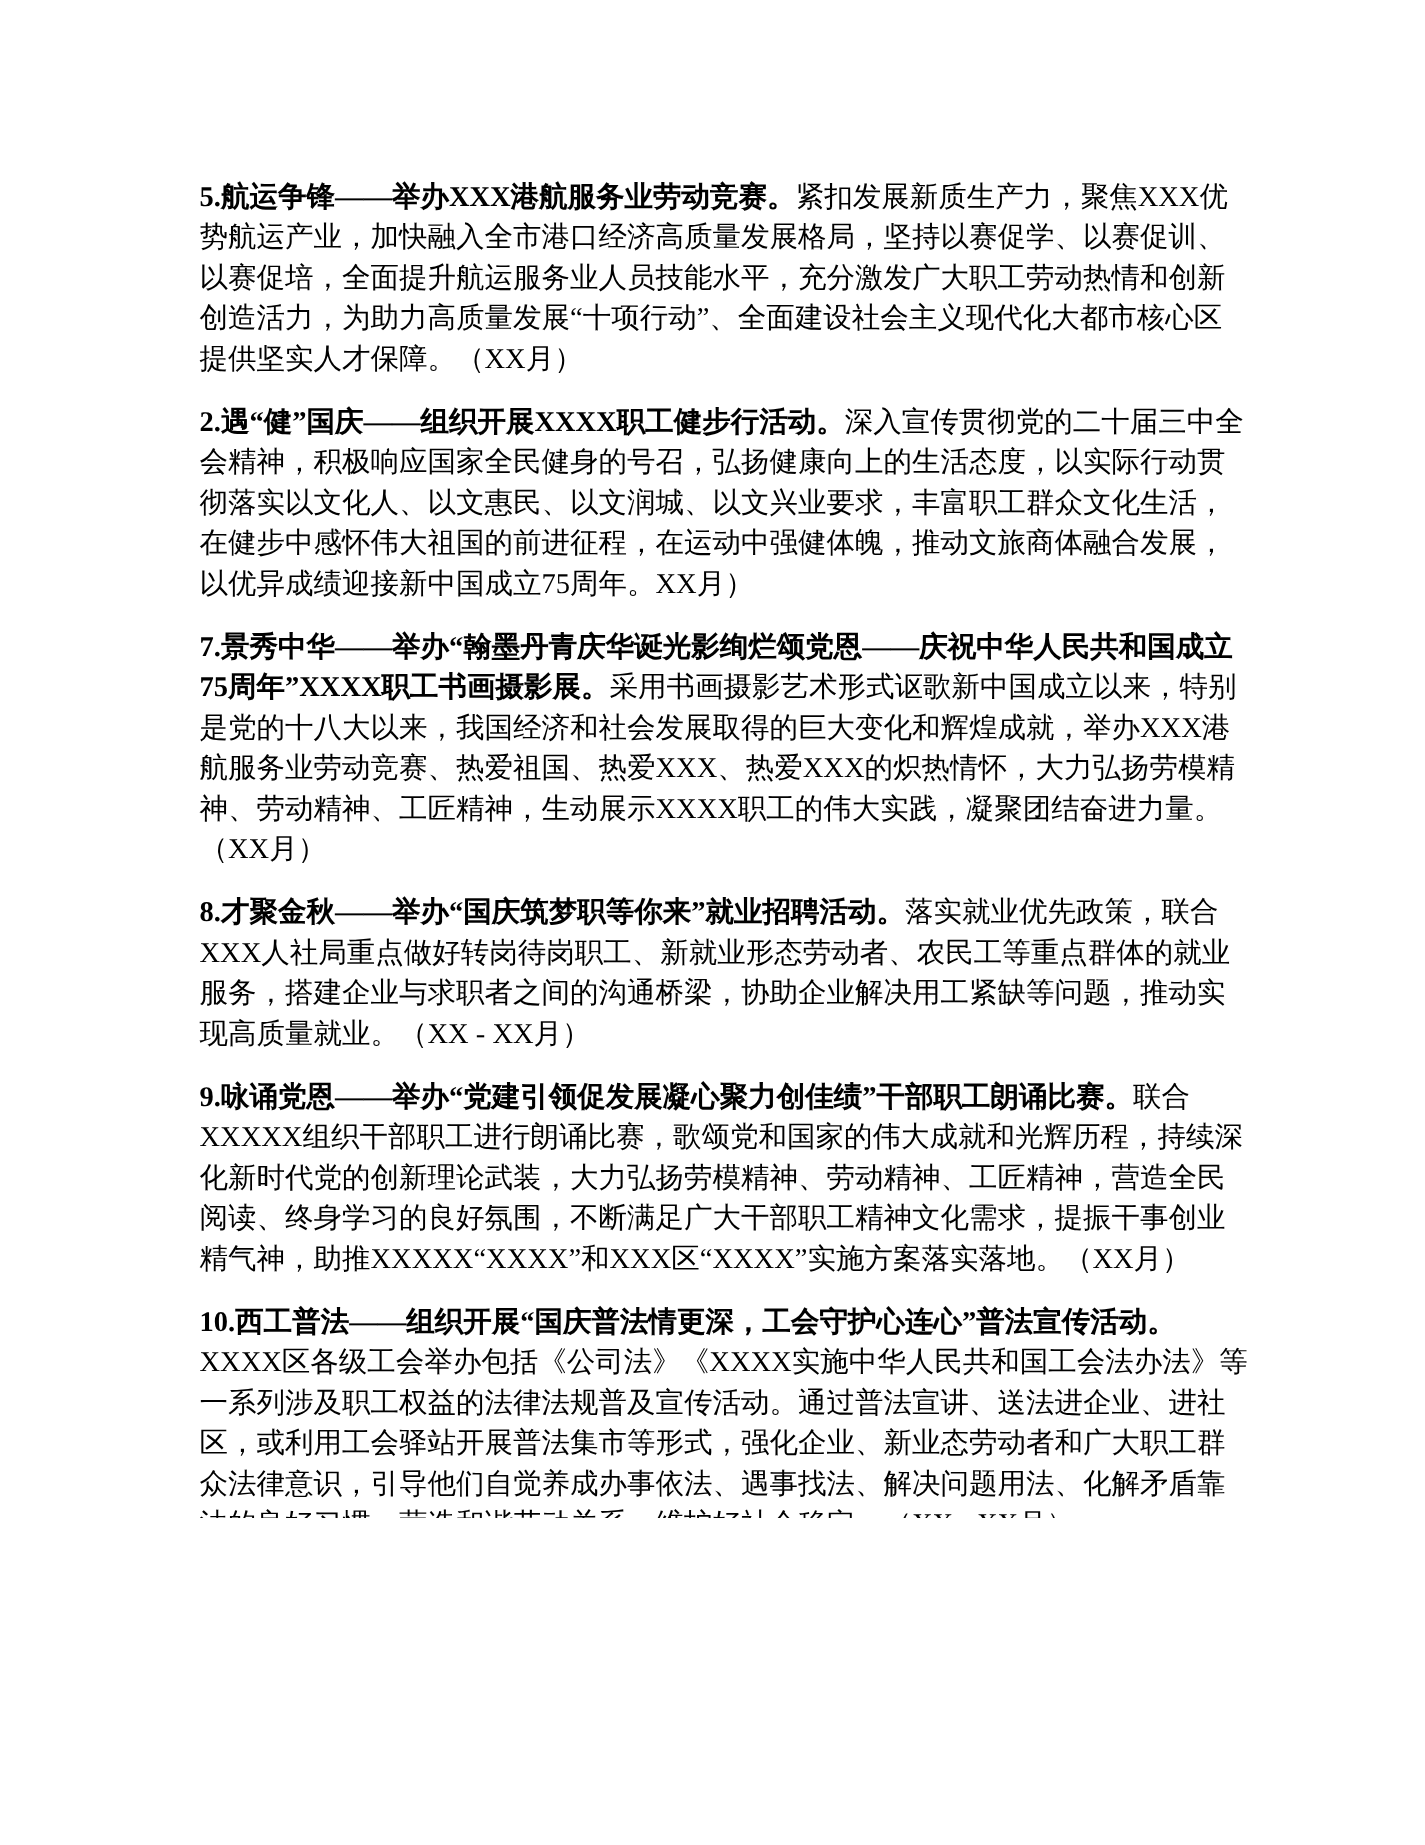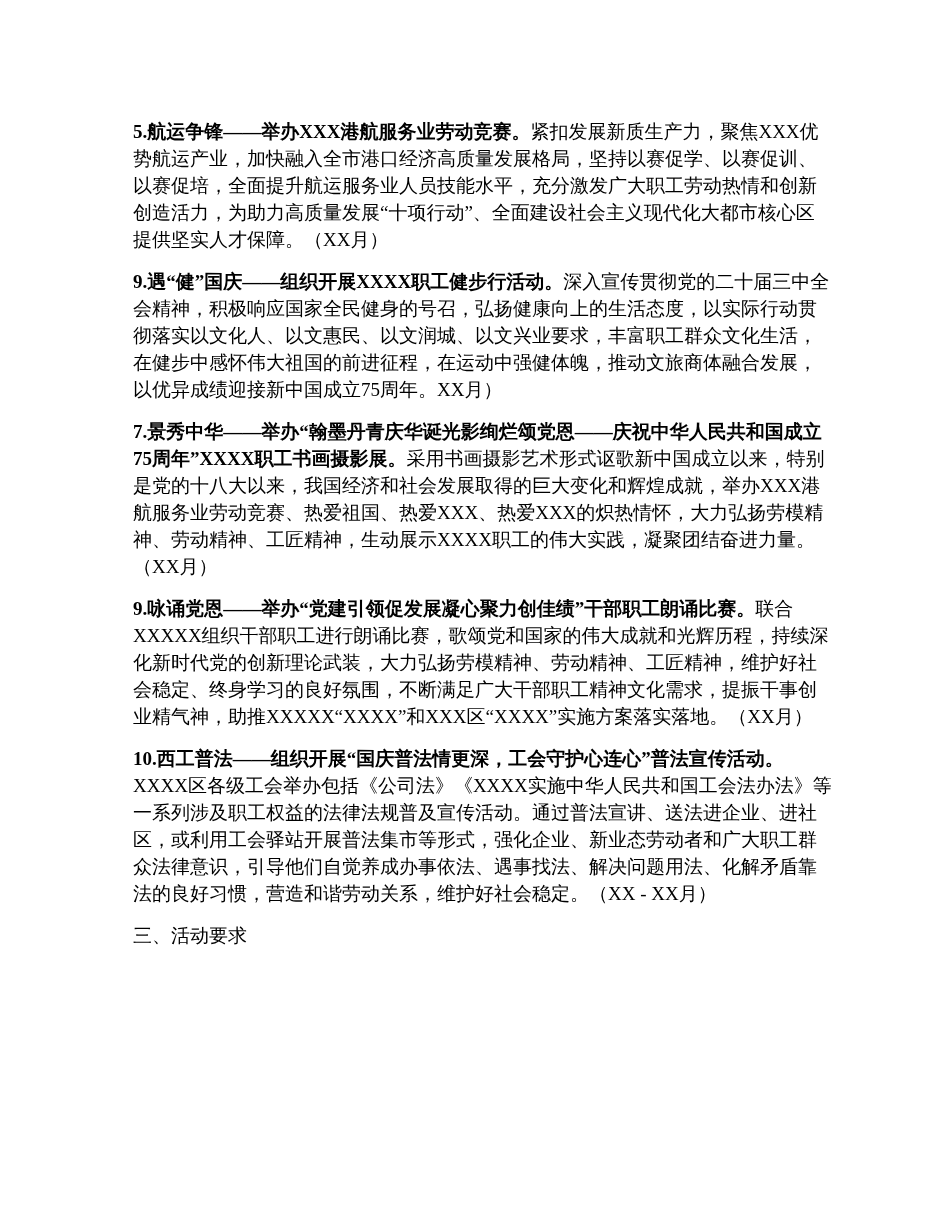--- a/index.html
+++ b/index.html
@@ -38,26 +38,27 @@
   }
 </style>
 </head>
 <body>
 
 <div class="page">
   <div class="content">
 
     <p class="para"><span class="lead">5.航运争锋——举办XXX港航服务业劳动竞赛。</span><span>紧扣发展新质生产力，聚焦XXX优势航运产业，加快融入全市港口经济高质量发展格局，坚持以赛促学、以赛促训、以赛促培，全面提升航运服务业人员技能水平，充分激发广大职工劳动热情和创新创造活力，为助力高质量发展“十项行动”、全面建设社会主义现代化大都市核心区提供坚实人才保障。（XX月）</span></p>
 
-    <p class="para"><span class="lead">9.遇“健”国庆——组织开展XXXX职工健步行活动。</span><span>深入宣传贯彻党的二十届三中全会精神，积极响应国家全民健身的号召，弘扬健康向上的生活态度，以实际行动贯彻落实以文化人、以文惠民、以文润城、以文兴业要求，丰富职工群众文化生活，在健步中感怀伟大祖国的前进征程，在运动中强健体魄，推动文旅商体融合发展，以优异成绩迎接新中国成立75周年。XX月）</span></p>
+    <p class="para"><span class="lead">2.遇“健”国庆——组织开展XXXX职工健步行活动。</span><span>深入宣传贯彻党的二十届三中全会精神，积极响应国家全民健身的号召，弘扬健康向上的生活态度，以实际行动贯彻落实以文化人、以文惠民、以文润城、以文兴业要求，丰富职工群众文化生活，在健步中感怀伟大祖国的前进征程，在运动中强健体魄，推动文旅商体融合发展，以优异成绩迎接新中国成立75周年。XX月）</span></p>
 
     <p class="para"><span class="lead">7.景秀中华——举办“翰墨丹青庆华诞光影绚烂颂党恩——庆祝中华人民共和国成立75周年”XXXX职工书画摄影展。</span><span>采用书画摄影艺术形式讴歌新中国成立以来，特别是党的十八大以来，我国经济和社会发展取得的巨大变化和辉煌成就，举办XXX港航服务业劳动竞赛、热爱祖国、热爱XXX、热爱XXX的炽热情怀，大力弘扬劳模精神、劳动精神、工匠精神，生动展示XXXX职工的伟大实践，凝聚团结奋进力量。（XX月）</span></p>
 
+    <p class="para"><span class="lead">8.才聚金秋——举办“国庆筑梦职等你来”就业招聘活动。</span><span>落实就业优先政策，联合XXX人社局重点做好转岗待岗职工、新就业形态劳动者、农民工等重点群体的就业服务，搭建企业与求职者之间的沟通桥梁，协助企业解决用工紧缺等问题，推动实现高质量就业。（XX - XX月）</span></p>
 
-    <p class="para"><span class="lead">9.咏诵党恩——举办“党建引领促发展凝心聚力创佳绩”干部职工朗诵比赛。</span><span>联合XXXXX组织干部职工进行朗诵比赛，歌颂党和国家的伟大成就和光辉历程，持续深化新时代党的创新理论武装，大力弘扬劳模精神、劳动精神、工匠精神，维护好社会稳定、终身学习的良好氛围，不断满足广大干部职工精神文化需求，提振干事创业精气神，助推XXXXX“XXXX”和XXX区“XXXX”实施方案落实落地。（XX月）</span></p>
+    <p class="para"><span class="lead">9.咏诵党恩——举办“党建引领促发展凝心聚力创佳绩”干部职工朗诵比赛。</span><span>联合XXXXX组织干部职工进行朗诵比赛，歌颂党和国家的伟大成就和光辉历程，持续深化新时代党的创新理论武装，大力弘扬劳模精神、劳动精神、工匠精神，营造全民阅读、终身学习的良好氛围，不断满足广大干部职工精神文化需求，提振干事创业精气神，助推XXXXX“XXXX”和XXX区“XXXX”实施方案落实落地。（XX月）</span></p>
 
     <p class="para"><span class="lead">10.西工普法——组织开展“国庆普法情更深，工会守护心连心”普法宣传活动。</span><span>XXXX区各级工会举办包括《公司法》《XXXX实施中华人民共和国工会法办法》等一系列涉及职工权益的法律法规普及宣传活动。通过普法宣讲、送法进企业、进社区，或利用工会驿站开展普法集市等形式，强化企业、新业态劳动者和广大职工群众法律意识，引导他们自觉养成办事依法、遇事找法、解决问题用法、化解矛盾靠法的良好习惯，营造和谐劳动关系，维护好社会稳定。（XX - XX月）</span></p>
 
     <p class="heading">三、活动要求</p>
 
 
   </div>
 </div>
 
 </body></html>

